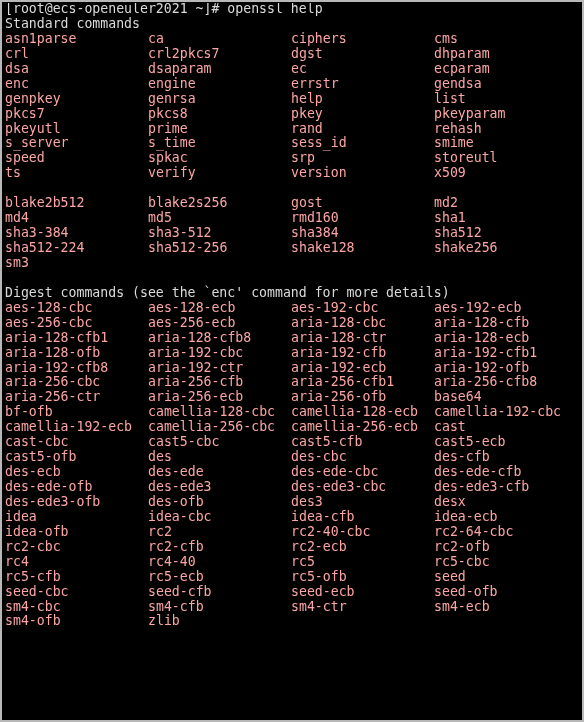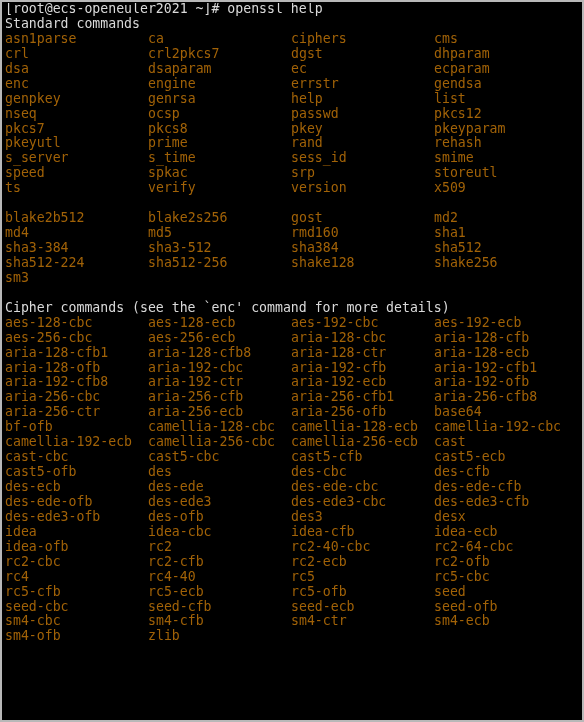--- a/index.html
+++ b/index.html
@@ -45,21 +45,21 @@
     font-family: "DejaVu Sans Mono", "Liberation Mono", monospace;
   }
   .term-line.blank {
     color: transparent;
   }
   .cols {
     display: block;
     height: 14.95px;
     line-height: 14.95px;
     font-size: 13.2px;
-    color: #a16207;
+    color: #fca5a5;
     white-space: pre;
   }
   .cols .c {
     display: inline-block;
     width: 143px;
     overflow: visible;
     white-space: pre;
     vertical-align: top;
   }
   .cols .c:last-child {
@@ -81,34 +81,33 @@
 <div id="terminal-window">
   <div id="terminal-screen">
     <div id="terminal-content">
         <div class="term-line">[root@ecs-openeuler2021 ~]# openssl help</div>
         <div class="term-line">Standard commands</div>
         <div class="cols"><span class="c">asn1parse</span><span class="c">ca</span><span class="c">ciphers</span><span class="c">cms</span></div>
         <div class="cols"><span class="c">crl</span><span class="c">crl2pkcs7</span><span class="c">dgst</span><span class="c">dhparam</span></div>
         <div class="cols"><span class="c">dsa</span><span class="c">dsaparam</span><span class="c">ec</span><span class="c">ecparam</span></div>
         <div class="cols"><span class="c">enc</span><span class="c">engine</span><span class="c">errstr</span><span class="c">gendsa</span></div>
         <div class="cols"><span class="c">genpkey</span><span class="c">genrsa</span><span class="c">help</span><span class="c">list</span></div>
-        <div class="cols"><span class="c">nseq</span><span class="c">ocsp</span><span class="c">passwd</span><span class="c">pkcs12</span></div>
         <div class="cols"><span class="c">pkcs7</span><span class="c">pkcs8</span><span class="c">pkey</span><span class="c">pkeyparam</span></div>
         <div class="cols"><span class="c">pkeyutl</span><span class="c">prime</span><span class="c">rand</span><span class="c">rehash</span></div>
         <div class="cols"><span class="c">s_server</span><span class="c">s_time</span><span class="c">sess_id</span><span class="c">smime</span></div>
         <div class="cols"><span class="c">speed</span><span class="c">spkac</span><span class="c">srp</span><span class="c">storeutl</span></div>
         <div class="cols"><span class="c">ts</span><span class="c">verify</span><span class="c">version</span><span class="c">x509</span></div>
         <div class="term-line blank">&nbsp;</div>
         <div class="cols"><span class="c">blake2b512</span><span class="c">blake2s256</span><span class="c">gost</span><span class="c">md2</span></div>
         <div class="cols"><span class="c">md4</span><span class="c">md5</span><span class="c">rmd160</span><span class="c">sha1</span></div>
         <div class="cols"><span class="c">sha3-384</span><span class="c">sha3-512</span><span class="c">sha384</span><span class="c">sha512</span></div>
         <div class="cols"><span class="c">sha512-224</span><span class="c">sha512-256</span><span class="c">shake128</span><span class="c">shake256</span></div>
         <div class="cols"><span class="c">sm3</span><span class="c"></span><span class="c"></span><span class="c"></span></div>
         <div class="term-line blank">&nbsp;</div>
-        <div class="term-line">Cipher commands (see the `enc' command for more details)</div>
+        <div class="term-line">Digest commands (see the `enc' command for more details)</div>
         <div class="cols"><span class="c">aes-128-cbc</span><span class="c">aes-128-ecb</span><span class="c">aes-192-cbc</span><span class="c">aes-192-ecb</span></div>
         <div class="cols"><span class="c">aes-256-cbc</span><span class="c">aes-256-ecb</span><span class="c">aria-128-cbc</span><span class="c">aria-128-cfb</span></div>
         <div class="cols"><span class="c">aria-128-cfb1</span><span class="c">aria-128-cfb8</span><span class="c">aria-128-ctr</span><span class="c">aria-128-ecb</span></div>
         <div class="cols"><span class="c">aria-128-ofb</span><span class="c">aria-192-cbc</span><span class="c">aria-192-cfb</span><span class="c">aria-192-cfb1</span></div>
         <div class="cols"><span class="c">aria-192-cfb8</span><span class="c">aria-192-ctr</span><span class="c">aria-192-ecb</span><span class="c">aria-192-ofb</span></div>
         <div class="cols"><span class="c">aria-256-cbc</span><span class="c">aria-256-cfb</span><span class="c">aria-256-cfb1</span><span class="c">aria-256-cfb8</span></div>
         <div class="cols"><span class="c">aria-256-ctr</span><span class="c">aria-256-ecb</span><span class="c">aria-256-ofb</span><span class="c">base64</span></div>
         <div class="cols"><span class="c">bf-ofb</span><span class="c">camellia-128-cbc</span><span class="c">camellia-128-ecb</span><span class="c">camellia-192-cbc</span></div>
         <div class="cols"><span class="c">camellia-192-ecb</span><span class="c">camellia-256-cbc</span><span class="c">camellia-256-ecb</span><span class="c">cast</span></div>
         <div class="cols"><span class="c">cast-cbc</span><span class="c">cast5-cbc</span><span class="c">cast5-cfb</span><span class="c">cast5-ecb</span></div>

